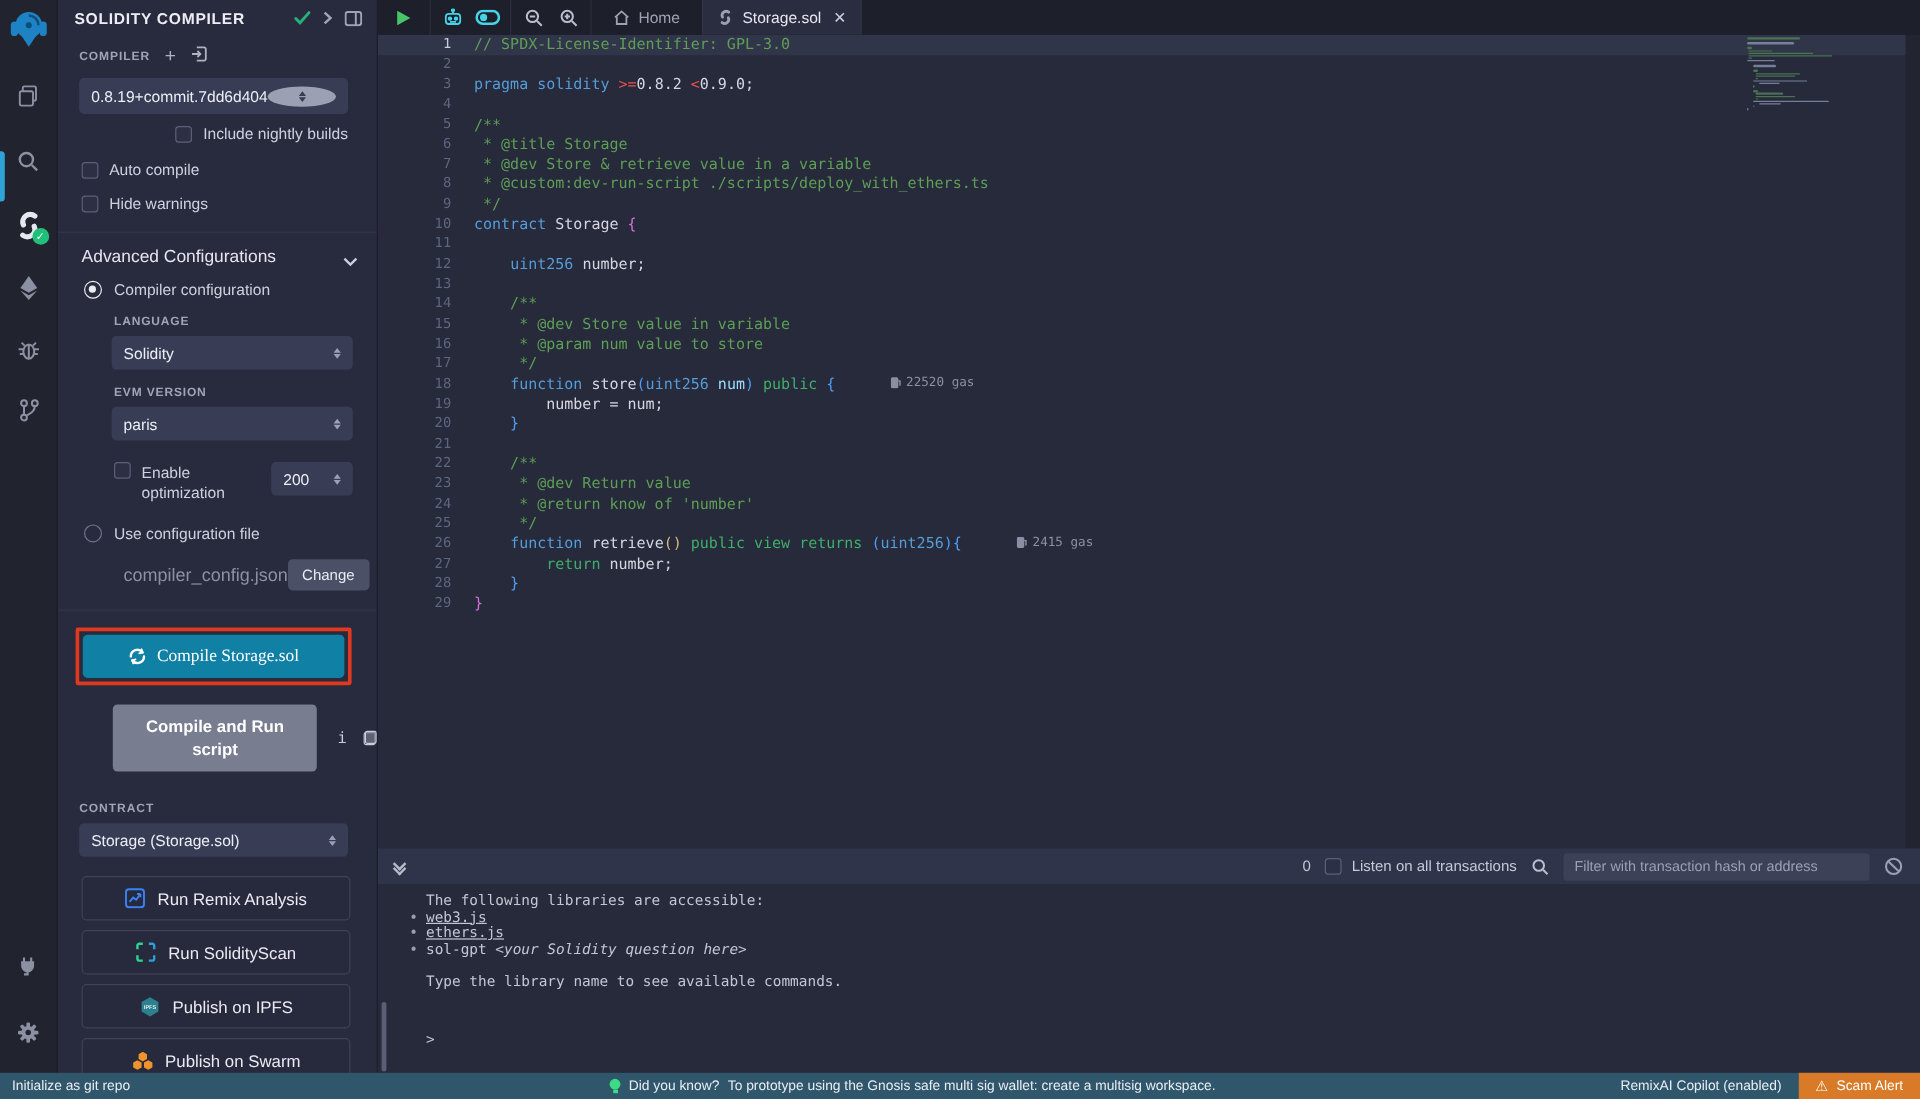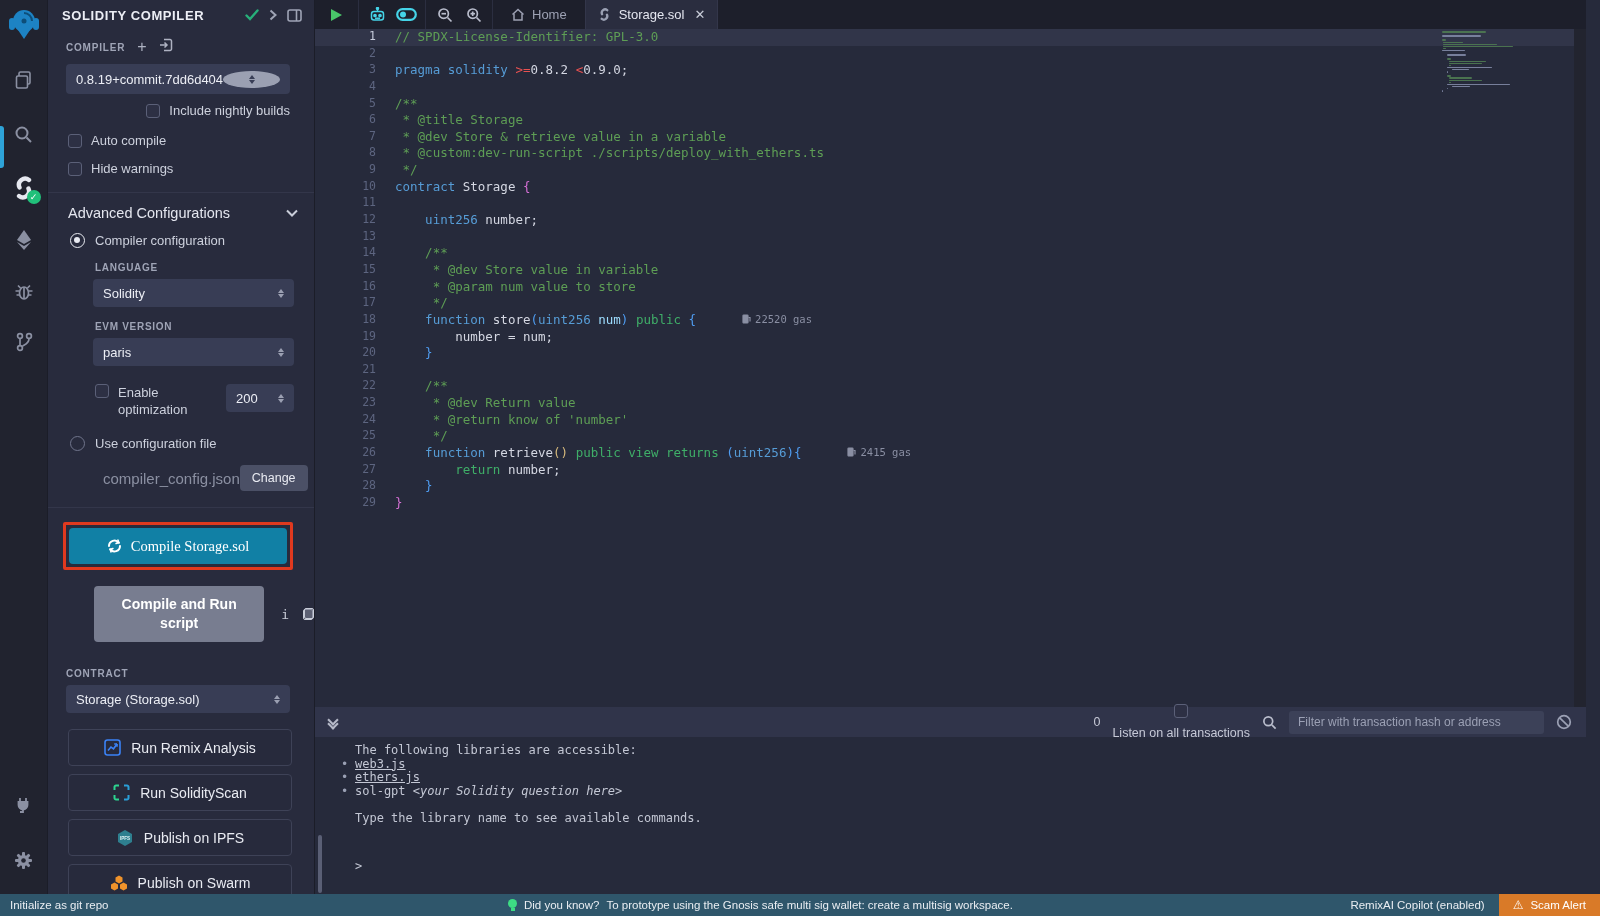--- a/index.html
+++ b/index.html
@@ -33,21 +33,21 @@
   .stepper-circle { width:17px; height:17px; border-radius:50%; background:#9ba0b2; display:flex;
     flex-direction:column; align-items:center; justify-content:center; gap:1px; }
   .tri-up { width:0; height:0; border-left:3px solid transparent; border-right:3px solid transparent; border-bottom:4px solid #383d55; }
   .tri-dn { width:0; height:0; border-left:3px solid transparent; border-right:3px solid transparent; border-top:4px solid #383d55; }
   .sel-arrows { display:flex; flex-direction:column; gap:1px; align-items:center; }
   .sel-arrows .u { width:0;height:0;border-left:3.5px solid transparent;border-right:3.5px solid transparent;border-bottom:4.5px solid #9ba0b2;}
   .sel-arrows .d { width:0;height:0;border-left:3.5px solid transparent;border-right:3.5px solid transparent;border-top:4.5px solid #9ba0b2;}
   .chk-row { display:flex; align-items:center; gap:9px; font-size:13px; color:#cdd1dd; }
   .checkbox { width:14px; height:14px; border:1px solid #5b6078; border-radius:3px; background:#2d3044; flex:none; cursor:pointer;}
   .nightly { justify-content:flex-end; padding-right:24px; margin-top:9px; }
-  .adv-head { display:flex; align-items:center; margin:16px 0 0 0; padding:12px 16px 0 20px; border-top:1px solid #33364a; }
+  .adv-head { display:flex; align-items:flex-end; margin:16px 0 0 0; padding:12px 16px 0 20px; border-top:1px solid #33364a; }
   .adv-title { flex:1; font-size:14.5px; color:#e4e6ef; }
   .radio-row { display:flex; align-items:flex-start; gap:10px; font-size:13px; color:#cdd1dd; margin:12px 0 0 22px; }
   .radio { width:15px; height:15px; border-radius:50%; border:1.5px solid #70758c; position:relative; flex:none; cursor:pointer; background:transparent;}
   .radio.on { border-color:#e9ebf2; }
   .radio.on::after { content:""; position:absolute; left:3px; top:3px; width:6px; height:6px; border-radius:50%; background:#e9ebf2; }
   .sub-label { font-size:10px; letter-spacing:.7px; color:#9fa4b6; font-weight:bold; margin:14px 0 6px 47px; }
   .sub-select { margin:0 20px 0 45px; justify-content:space-between; }
   .opt-row { display:flex; align-items:flex-start; margin:18px 20px 0 47px; }
   .opt-label { font-size:13px; color:#cdd1dd; width:88px; line-height:17px; margin-left:9px; }
   .runs-field { margin-left:auto; width:68px; justify-content:space-between; }
@@ -66,21 +66,21 @@
   .copy-ic::before { content:""; position:absolute; left:0; bottom:0; width:8px; height:9px; border:1.2px solid #c9cdd9; border-radius:2px;}
   .copy-ic::after { content:""; position:absolute; right:0; top:0; width:8px; height:9px; border:1.2px solid #c9cdd9; border-radius:2px; background:#787d90aa;}
   .contract-label { margin:26px 0 6px 18px; }
   .contract-select { margin:0 24px 0 18px; justify-content:space-between; }
   .actions { margin-top:16px; }
   .action-btn { display:flex; align-items:center; justify-content:center; gap:10px; width:224px; height:37px;
     margin:0 0 8px 20px; background:#272a3c; border:1px solid #3e4257; border-radius:4px; color:#e9ebf2;
     font-size:14px; cursor:pointer; font-family:inherit;}
 
   
-  .main { position:absolute; left:315px; top:0; right:14px; height:696px; }
+  .main { position:absolute; left:315px; top:0; right:0; height:696px; }
   .toolbar { position:absolute; top:0; left:0; right:0; height:29px; background:#1d1f2b; display:flex; align-items:stretch; }
   .tbtn { width:29px; display:flex; align-items:center; justify-content:center; cursor:pointer; }
   .tgrp { display:flex; align-items:stretch; border-right:1px solid #2b2e40; padding:0 4px; }
   .home-tab { display:flex; align-items:center; gap:7px; color:#9da1b3; font-size:13px; padding:0 18px; cursor:pointer;}
   .tab-active { display:flex; align-items:center; gap:8px; background:#2a2d3f; color:#e4e6ef; font-size:13px;
     padding:0 12px; border-left:1px solid #33364a; border-right:1px solid #33364a; cursor:pointer;}
   .tab-close { color:#c9cdd9; font-size:13px; cursor:pointer; margin-left:2px;}
 
   .code-area { position:absolute; top:29px; left:0; right:0; height:678px; background:#262a3b; overflow:hidden; }
   .code-row { position:relative; height:16.65px; line-height:16.65px; }
@@ -98,21 +98,21 @@
   .ruler { position:absolute; top:0; right:0; width:12px; height:678px; background:#22242f; }
 
   
   .term-bar { position:absolute; top:707px; left:0; right:0; height:30px; background:#30344a;
     display:flex; align-items:center; padding:0 14px; gap:10px; }
   .dbl-chevron { color:#b6bac9; display:flex; flex-direction:column; gap:-2px; cursor:pointer;}
   .chev { width:8px; height:8px; border-right:2px solid #b6bac9; border-bottom:2px solid #b6bac9;
     transform:rotate(45deg); margin-top:-4px;}
   .term-right { margin-left:auto; display:flex; align-items:center; gap:12px; }
   .term-count { color:#c6c9d6; font-size:12.5px; }
-  .listen { display:flex; align-items:center; gap:8px; color:#c6c9d6; font-size:12.5px;flex-direction:column; }
+  .listen { display:flex; align-items:flex-start; gap:8px; color:#c6c9d6; font-size:12.5px; }
   .filter-input { width:255px; height:23px; background:#3c4158; border:none; border-radius:3px;
     color:#bef264; font-size:12px; padding:0 9px; font-family:inherit;}
   .filter-input::placeholder { color:#9ba0b4; }
   .terminal { position:absolute; top:737px; left:0; right:0; height:157px; background:#262a3b;
     color:#c3c7d4; font:12px/13.6px "DejaVu Sans Mono", monospace; padding:7px 0 0 40px; }
   .t-row { height:13.6px; white-space:pre; }
   .t-bullet { display:inline-block; width:14px; margin-left:-14px; color:#9aa0b4; }
   .t-link { text-decoration:underline; cursor:pointer; }
   .t-italic { font-style:italic; }
   .t-prompt { margin-top:34px; color:#c3c7d4; }

